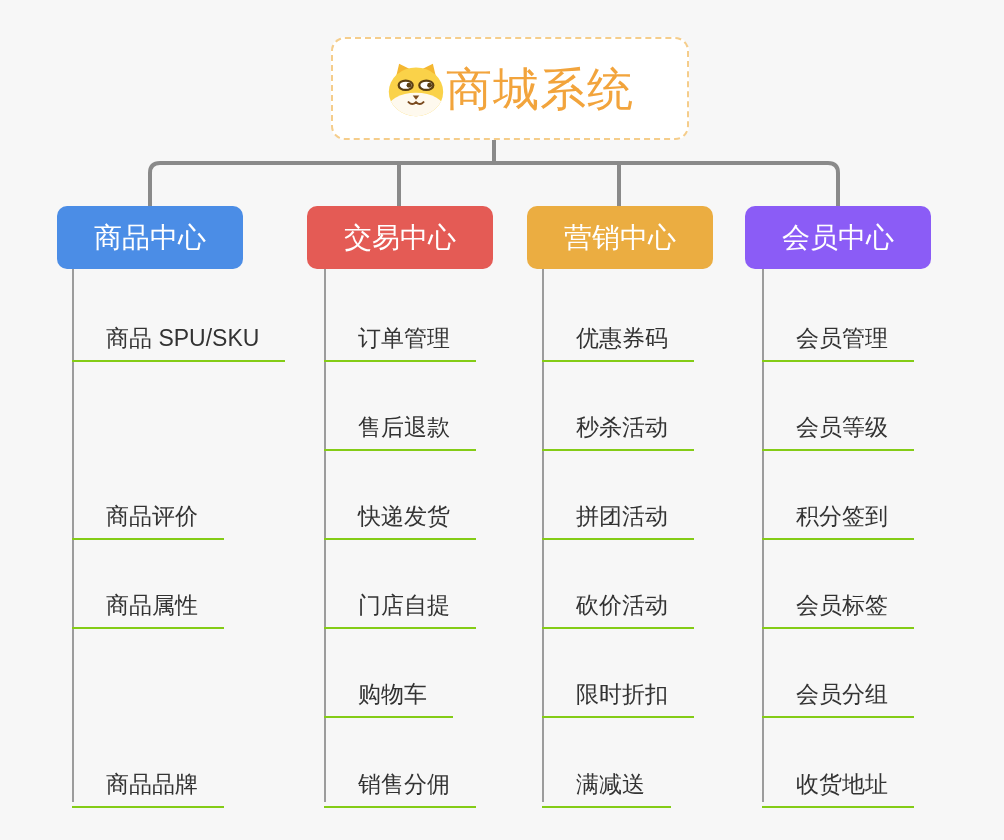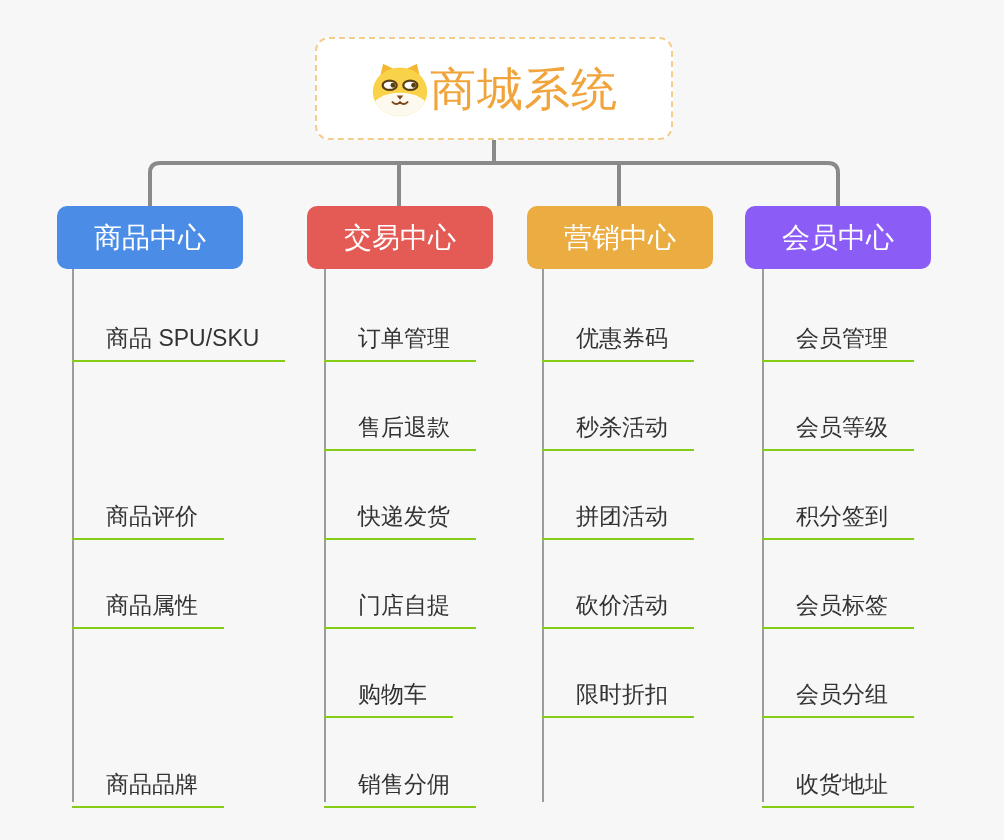--- a/index.html
+++ b/index.html
@@ -12,21 +12,21 @@
     overflow: hidden;
   }
   svg.connectors {
     position: absolute; left: 0; top: 0;
     width: 1004px; height: 840px;
     pointer-events: none;
   }
   
   .root-node {
     position: absolute;
-    left: 315px; top: 37px;
+    left: 331px; top: 37px;
     width: 358px; height: 103px;
     box-sizing: border-box;
     background: #FFFFFF;
     border: 2px dashed #F5CD8B;
     border-radius: 14px;
     display: flex;
     align-items: center;
     justify-content: center;
     gap: 0;
   }
@@ -150,20 +150,21 @@
   <div class="subitem col1 row2">快递发货</div>
   <div class="subitem col1 row3">门店自提</div>
   <div class="subitem col1 row4">购物车</div>
   <div class="subitem col1 row5">销售分佣</div>
 
   <div class="subitem col2 row0">优惠券码</div>
   <div class="subitem col2 row1">秒杀活动</div>
   <div class="subitem col2 row3">砍价活动</div>
   <div class="subitem col2 row2">拼团活动</div>
   <div class="subitem col2 row4">限时折扣</div>
+  <div class="subitem col2 row5">满减送</div>
 
   <div class="subitem col3 row0">会员管理</div>
   <div class="subitem col3 row1">会员等级</div>
   <div class="subitem col3 row2">积分签到</div>
   <div class="subitem col3 row3">会员标签</div>
   <div class="subitem col3 row4">会员分组</div>
   <div class="subitem col3 row5">收货地址</div>
 
 </div>
 

